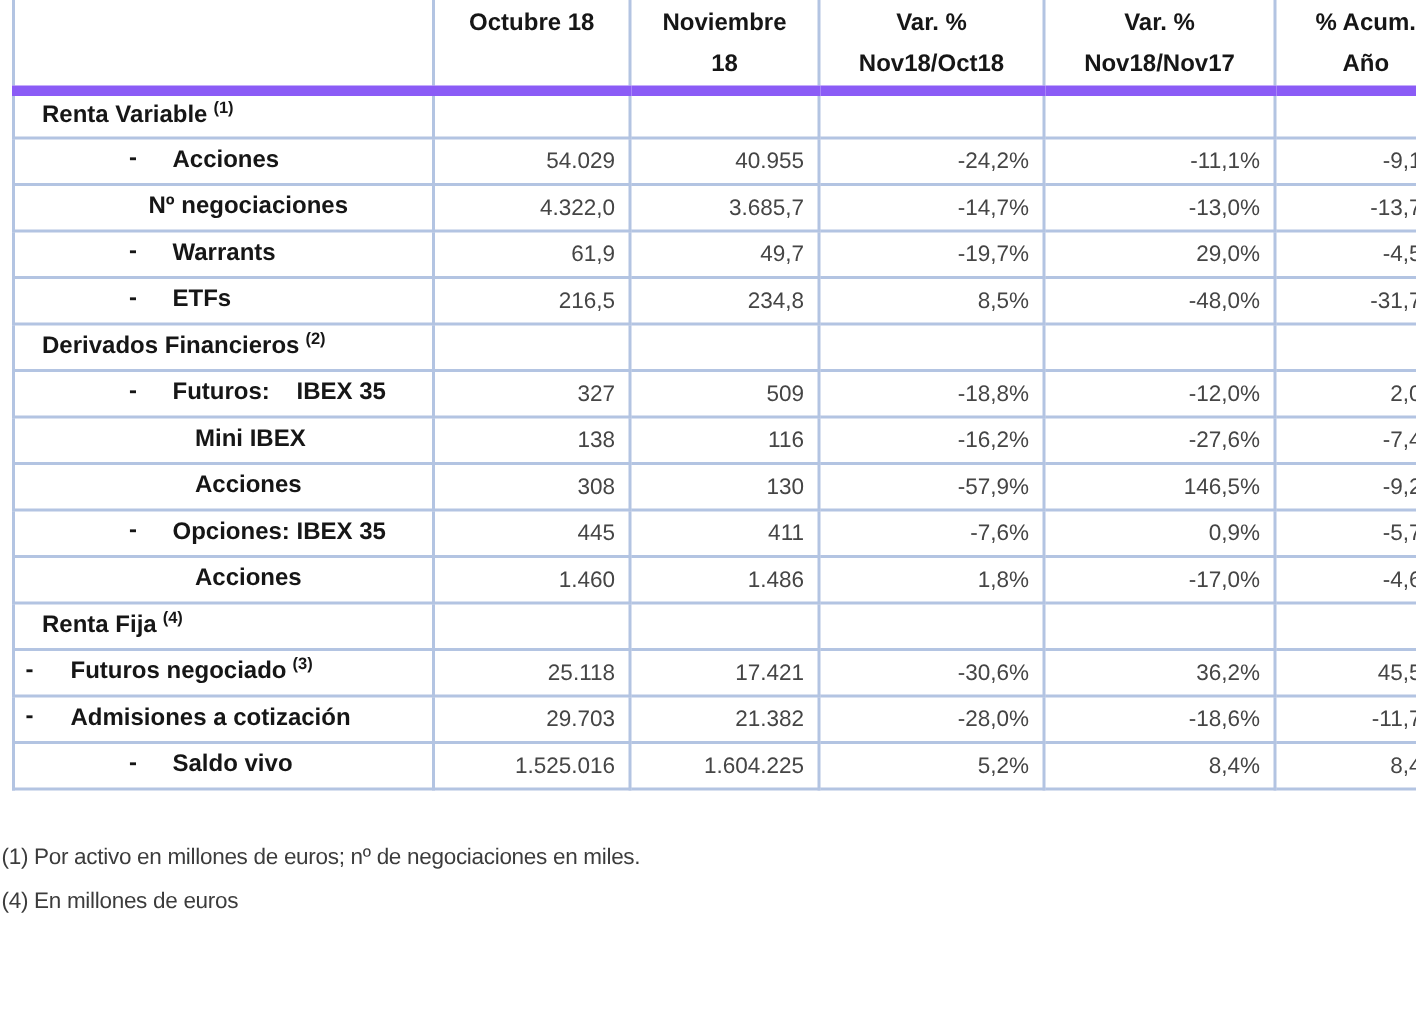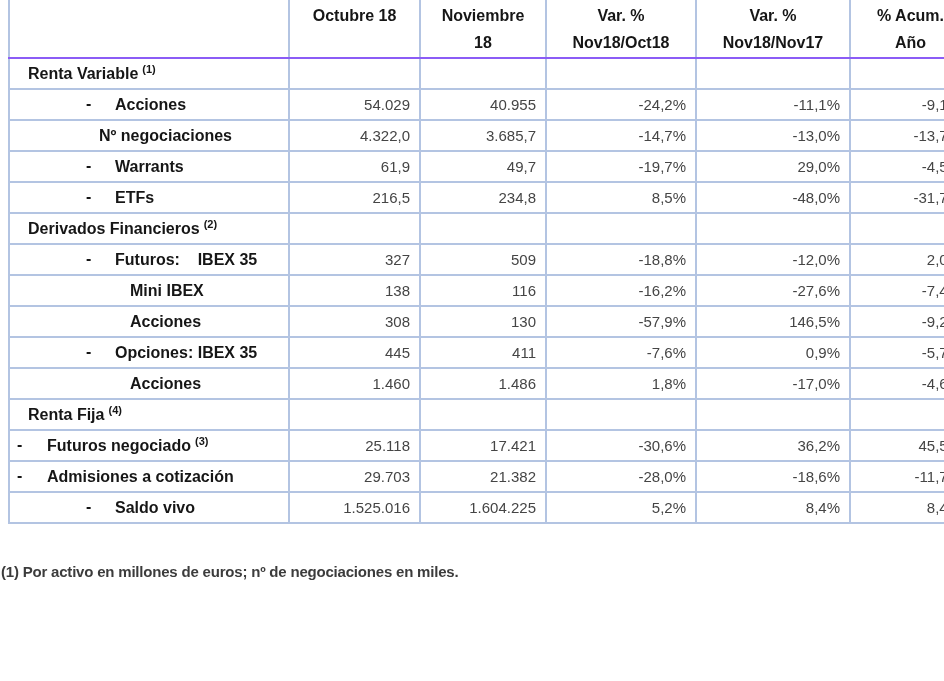--- a/index.html
+++ b/index.html
@@ -22,21 +22,21 @@
     table-layout: fixed;
     width: 962px;
   }
   .data-table th, .data-table td {
     border: 2px solid #b3c4e2;
     padding: 0;
     overflow: hidden;
   }
   .data-table thead th {
     border-top: none;
-    border-bottom: 2px solid #8b5cf6;
+    border-bottom: 7px solid #8b5cf6;
     font-size: 16px; font-weight: bold; color: #161616;
     vertical-align: top;
     padding-top: 2px; line-height: 27px;
     height: 55px;
   }
   .data-table tbody tr { height: 31px; }
   td.label-cell {
     position: relative;
     font-weight: bold; font-size: 16px; color: #161616;
     vertical-align: middle;
@@ -60,21 +60,21 @@
     vertical-align: middle;
   }
 
   
   .footnotes {
     position: absolute; left: 1px; top: 562px;
     width: 940px;
     font-size: 15px; color: #3c3c3c;
     letter-spacing: -0.2px;
   }
-  .footnote { height: 29px; line-height: 20px; font-weight: bold; }
+  .footnote { height: 29px; line-height: 20px; }
 </style>
 </head>
 <body>
 
 <div class="page">
 
   <div class="table-clip">
     <table class="data-table">
       <colgroup>
         <col style="width:280px">
@@ -232,15 +232,16 @@
             <td class="num">5,2%</td>
             <td class="num">8,4%</td>
             <td class="num">8,4%</td>
           </tr>
         </tbody>
     </table>
   </div>
 
   <div class="footnotes">
       <div class="footnote">(1) Por activo en millones de euros; nº de negociaciones en miles.</div>
+      <div class="footnote">(4) En millones de euros</div>
     </div>
 
 </div>
 
 </body></html>

